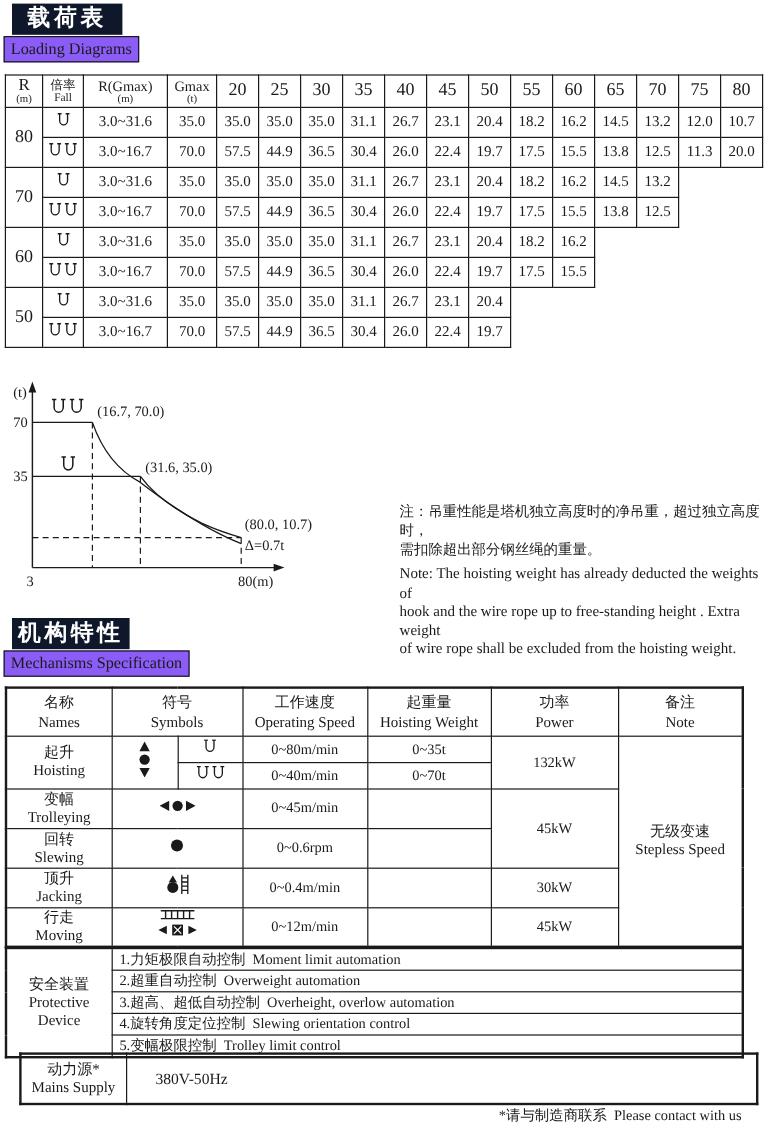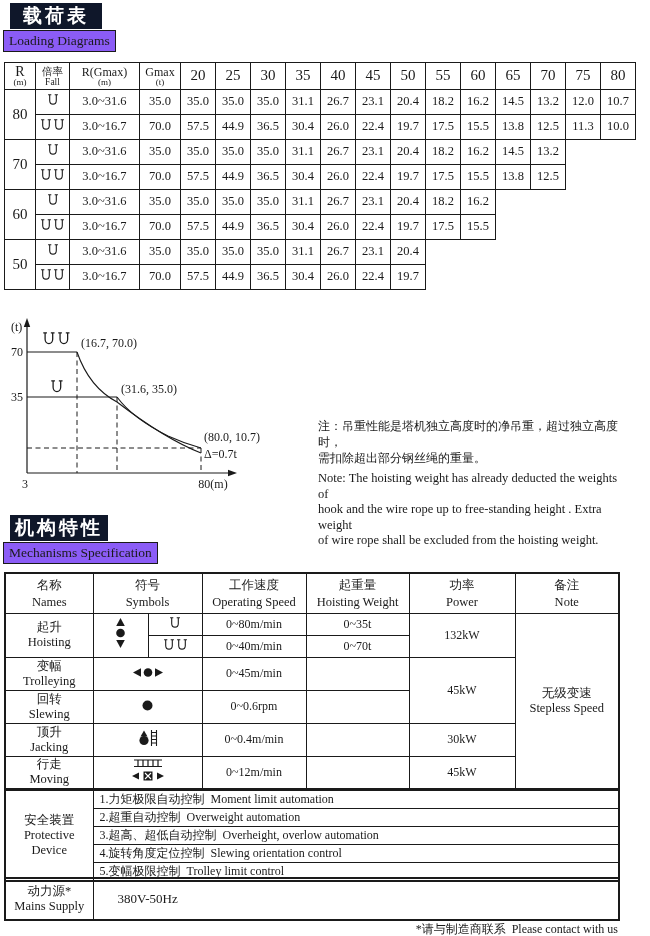--- a/index.html
+++ b/index.html
@@ -127,21 +127,21 @@
         <td>36.5</td>
         <td>30.4</td>
         <td>26.0</td>
         <td>22.4</td>
         <td>19.7</td>
         <td>17.5</td>
         <td>15.5</td>
         <td>13.8</td>
         <td>12.5</td>
         <td>11.3</td>
-        <td>10.0</td>
+        <td>20.0</td>
       </tr>
       <tr class="h25">
         <td class="rv" rowspan="2">70</td>
         <td><svg width="12" height="12" viewBox="0 0 12 12">
             <path d="M1.1 0.8 H4.3 M7.7 0.8 H10.9 M2.7 0.8 V6.4 a3.3 3.7 0 0 0 6.6 0 V0.8" fill="none" stroke="#1a1a1a" stroke-width="1.1"></path>
           </svg></td>
         <td>3.0~31.6</td>
         <td>35.0</td>
         <td>35.0</td>
         <td>35.0</td>
@@ -291,21 +291,21 @@
   <text x="15" y="44" text-anchor="end">70</text>
   <text x="15" y="89" text-anchor="end">35</text>
   <text x="17" y="176" text-anchor="middle">3</text>
   <text x="205" y="176" text-anchor="middle">80(m)</text>
   <text x="73" y="35">(16.7, 70.0)</text>
   <text x="113" y="81">(31.6, 35.0)</text>
   <text x="196" y="129">(80.0, 10.7)</text>
   <text x="196" y="146">Δ=0.7t</text>
 </svg>
 
-<div class="abs" style="left:318px;top:418px;width:312px">
+<div class="abs" style="left:333px;top:418px;width:312px">
   <div class="note-zh">注：吊重性能是塔机独立高度时的净吊重，超过独立高度时，</div>
   <div class="note-zh">需扣除超出部分钢丝绳的重量。</div>
   <div style="height:5px"></div>
   <div class="note-en">Note: The hoisting weight has already deducted the weights of</div>
   <div class="note-en">hook and the wire rope up to free-standing height . Extra weight</div>
   <div class="note-en">of wire rope shall be excluded from the hoisting weight.</div>
 </div>
 
 <div class="abs" style="left:3px;top:515px">
   <div class="cn-badge" style="width:98px">机构特性</div>
@@ -466,21 +466,21 @@
       </tr>
       <tr class="h16">
         <td class="item">4.旋转角度定位控制  Slewing orientation control</td>
       </tr>
       <tr class="h16">
         <td class="item">5.变幅极限控制  Trolley limit control</td>
       </tr>
     </tbody>
 </table>
 
-<table id="mains-table" class="spec abs" style="left:4px;top:877px;width:614px">
+<table id="mains-table" class="spec abs" style="left:16px;top:877px;width:614px">
   <colgroup>
       <col style="width:88px">
       <col style="width:526px">
     </colgroup>
   <tbody>
     <tr class="h42">
       <td>
         <div class="zh">动力源*</div>
         <div class="en">Mains Supply</div>
       </td>

